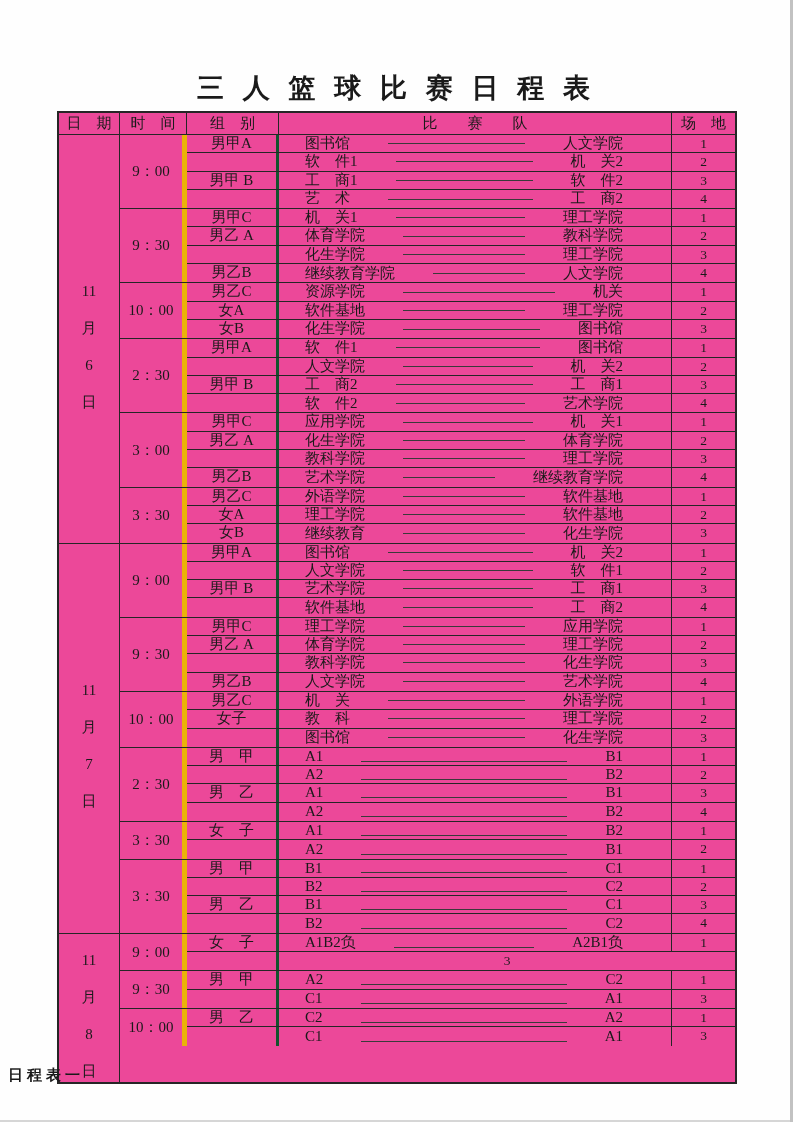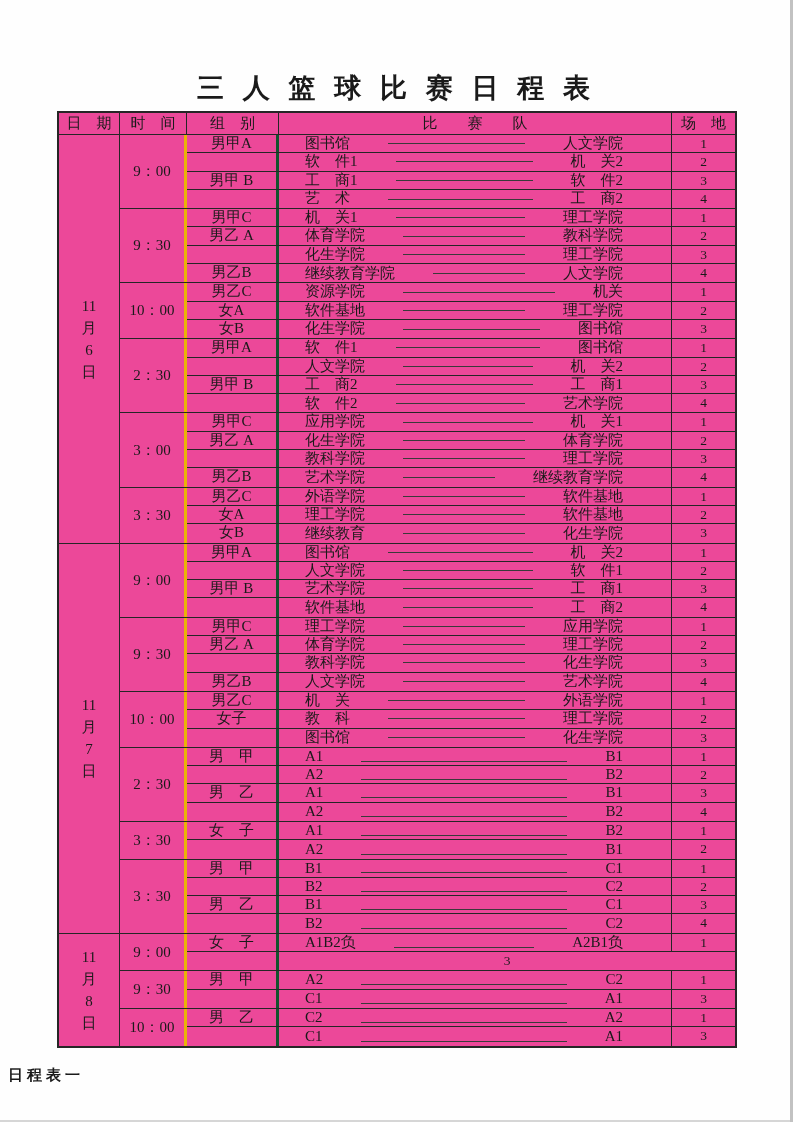--- a/index.html
+++ b/index.html
@@ -49,29 +49,29 @@
   .h-cell.c4 { flex:1; border-right:none; }
 
   .day-row { display:flex; border-bottom:1px solid #262626; }
   .day-row:last-child { border-bottom:none; }
 
   .date-cell {
     width:61px; box-sizing:border-box; border-right:1px solid #262626;
     display:flex; flex-direction:column; justify-content:center; align-items:center;
     font-size:15px;
   }
-  .date-line { line-height:22px; text-align:center; }
+  .date-line { line-height:22px; text-align:center;margin-top:15px; }
 
   .day-blocks { flex:1; display:flex; flex-direction:column; }
 
   .time-block { display:flex; border-bottom:1px solid #262626; }
   .time-block:last-child { border-bottom:none; }
 
   .time-cell {
-    width:67px; box-sizing:border-box; border-right:3px solid #eab308;
+    width:67px; box-sizing:border-box; border-right:5px solid #eab308;
     display:flex; align-items:center; justify-content:center;
     font-size:15px; white-space:pre;
   }
 
   .block-rows { flex:1; display:flex; flex-direction:column; }
 
   .match-row {
     display:flex; height:18.3px; box-sizing:border-box;
     border-bottom:1px solid #262626;
   }

